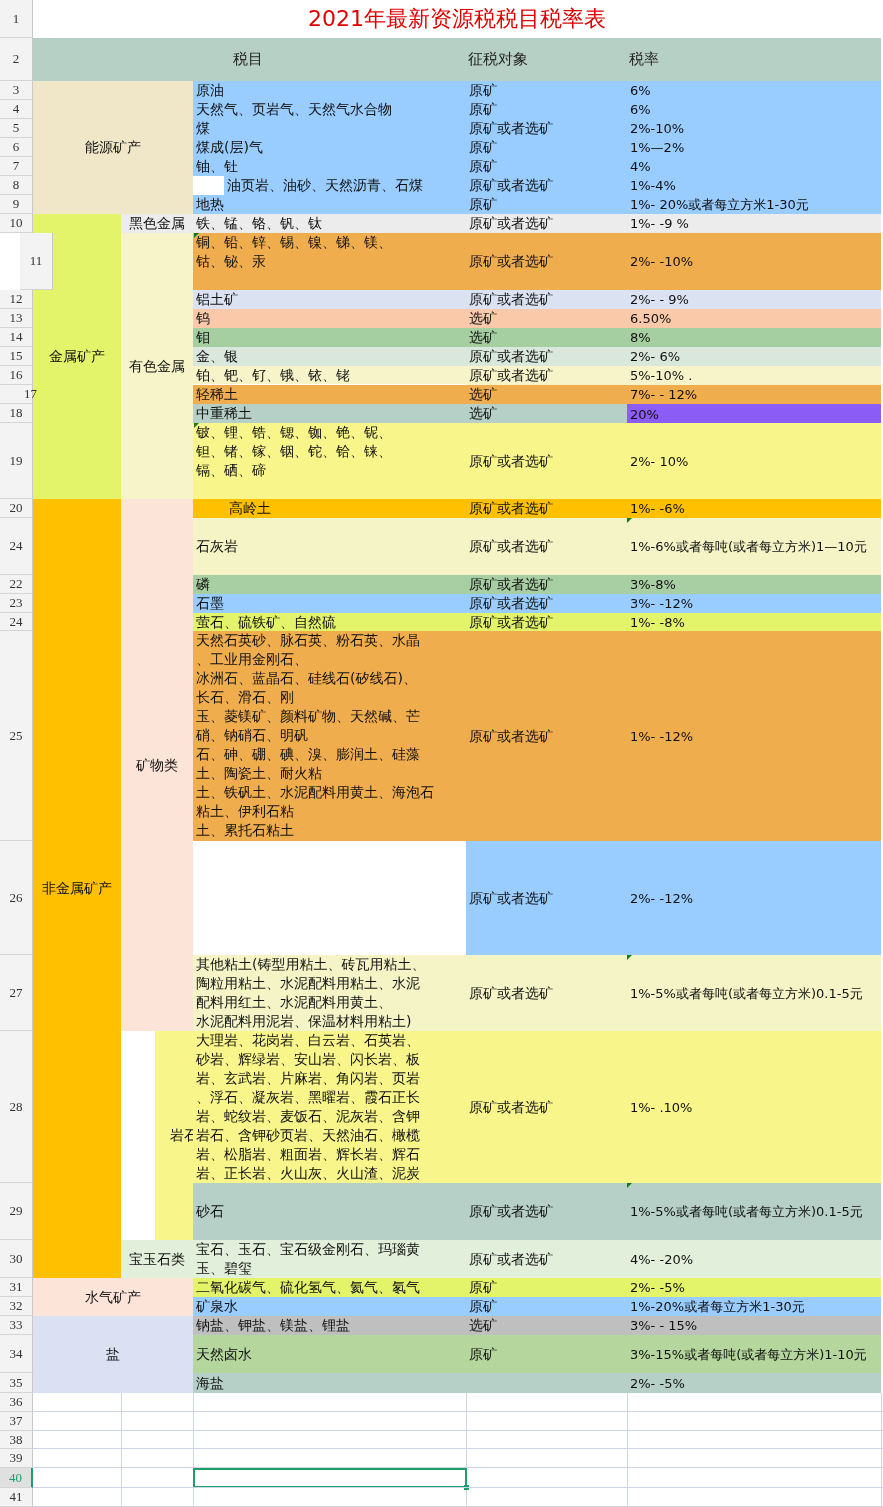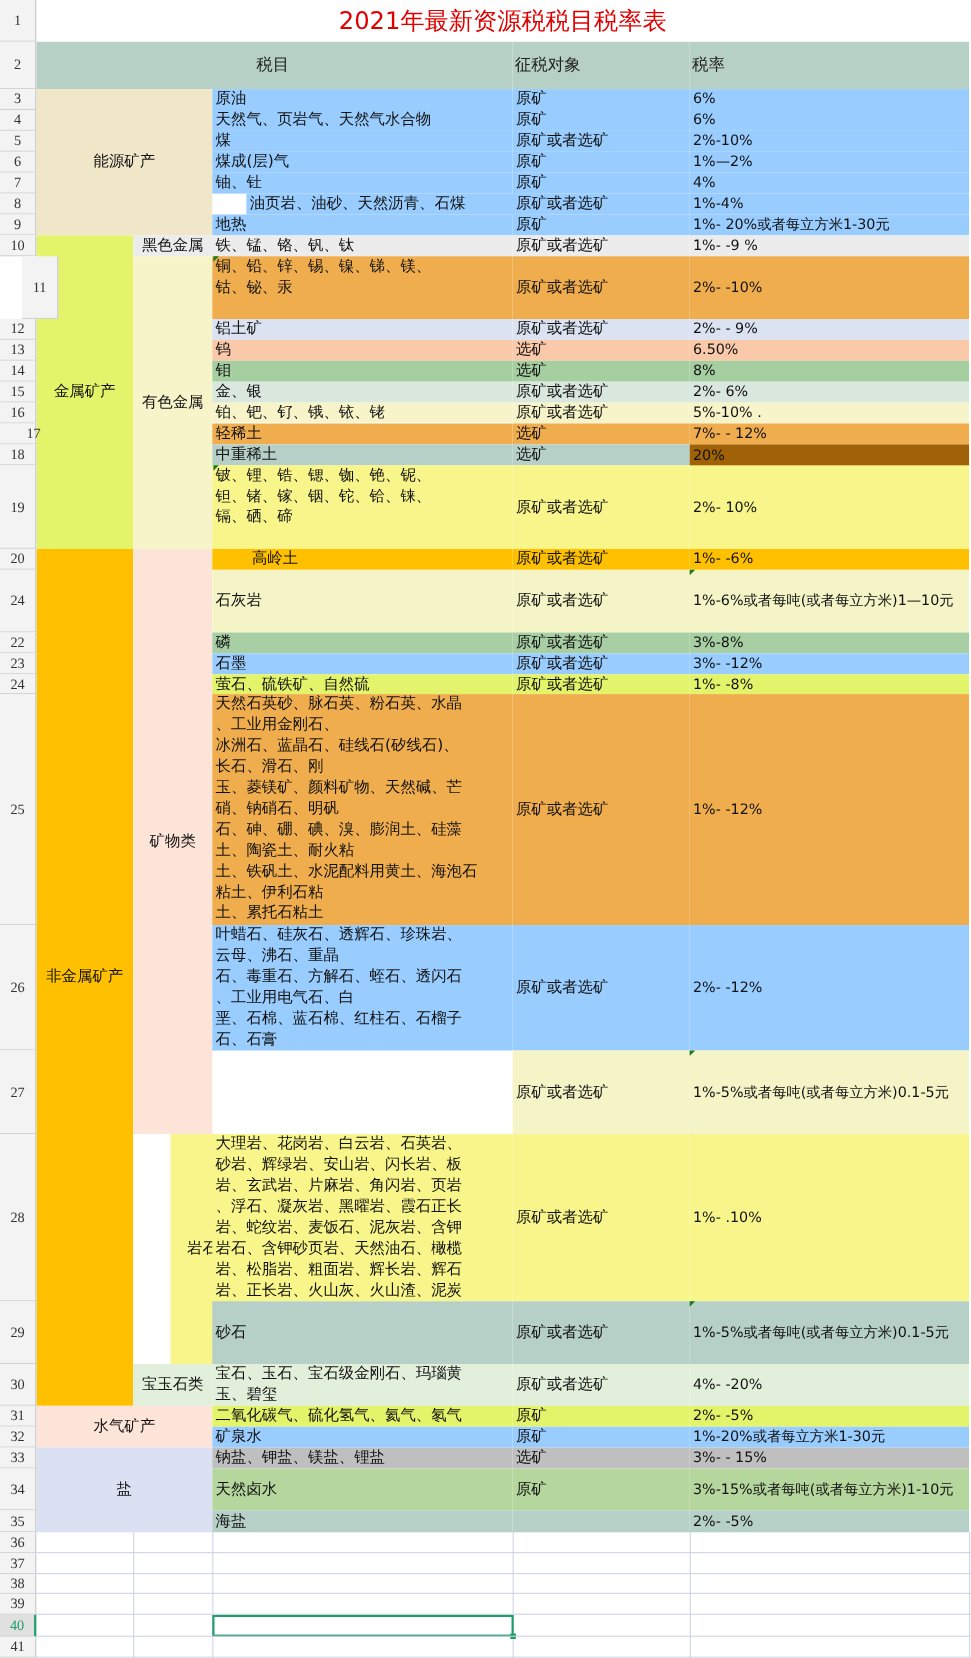--- a/index.html
+++ b/index.html
@@ -97,21 +97,21 @@
     <div class="cell vmid pad " style="left: 466px; top: 347px; width: 161px; height: 19px; background: rgb(217, 231, 221);"><span>原矿或者选矿</span></div>
     <div class="cell vmid pad rate" style="left: 627px; top: 347px; width: 254px; height: 19px; background: rgb(217, 231, 221);"><span>2%- 6%</span></div>
     <div class="cell vmid pad " style="left: 193px; top: 366px; width: 273px; height: 18px; background: rgb(246, 244, 200);"><span>铂、钯、钌、锇、铱、铑</span></div>
     <div class="cell vmid pad " style="left: 466px; top: 366px; width: 161px; height: 19px; background: rgb(246, 244, 200);"><span>原矿或者选矿</span></div>
     <div class="cell vmid pad rate" style="left: 627px; top: 366px; width: 254px; height: 19px; background: rgb(246, 244, 200);"><span>5%-10% .</span></div>
     <div class="cell vmid pad " style="left: 193px; top: 385px; width: 273px; height: 19px; background: rgb(240, 173, 78);"><span>轻稀土</span></div>
     <div class="cell vmid pad " style="left: 466px; top: 385px; width: 161px; height: 19px; background: rgb(240, 173, 78);"><span>选矿</span></div>
     <div class="cell vmid pad rate" style="left: 627px; top: 385px; width: 254px; height: 19px; background: rgb(240, 173, 78);"><span>7%- - 12%</span></div>
     <div class="cell vmid pad " style="left: 193px; top: 404px; width: 273px; height: 19px; background: rgb(182, 208, 200);"><span>中重稀土</span></div>
     <div class="cell vmid pad " style="left: 466px; top: 404px; width: 161px; height: 19px; background: rgb(182, 208, 200);"><span>选矿</span></div>
-    <div class="cell vmid pad rate" style="left: 627px; top: 404px; width: 254px; height: 20px; background: #a16207;"><span>20%</span></div>
+    <div class="cell vmid pad rate" style="left: 627px; top: 404px; width: 254px; height: 20px; background: #8b5cf6;"><span>20%</span></div>
     <div class="cell vmid pad " style="left: 193px; top: 423px; width: 273px; height: 76px; background: rgb(248, 245, 138); align-items: flex-start;"><span>铍、锂、锆、锶、铷、铯、铌、
 钽、锗、镓、铟、铊、铪、铼、
 镉、硒、碲</span></div>
     <div class="cell vmid pad " style="left: 466px; top: 423px; width: 161px; height: 76px; background: rgb(248, 245, 138);"><span>原矿或者选矿</span></div>
     <div class="cell vmid pad rate" style="left: 627px; top: 423px; width: 254px; height: 76px; background: rgb(248, 245, 138);"><span>2%- 10%</span></div>
     <div class="tri" style="left: 194px; top: 423px;"></div>
     <div class="cell vmid pad " style="left: 193px; top: 499px; width: 273px; height: 19px; background: rgb(255, 192, 0); padding-left: 36px;"><span>高岭土</span></div>
     <div class="cell vmid pad " style="left: 466px; top: 499px; width: 161px; height: 19px; background: rgb(255, 192, 0);"><span>原矿或者选矿</span></div>
     <div class="cell vmid pad rate" style="left: 627px; top: 499px; width: 254px; height: 19px; background: rgb(255, 192, 0);"><span>1%- -6%</span></div>
     <div class="cell vmid pad " style="left: 193px; top: 518px; width: 273px; height: 57px; background: rgb(244, 244, 198);"><span>石灰岩</span></div>
@@ -133,28 +133,26 @@
 长石、滑石、刚
 玉、菱镁矿、颜料矿物、天然碱、芒
 硝、钠硝石、明矾
 石、砷、硼、碘、溴、膨润土、硅藻
 土、陶瓷土、耐火粘
 土、铁矾土、水泥配料用黄土、海泡石
 粘土、伊利石粘
 土、累托石粘土</span></div>
     <div class="cell vmid pad " style="left: 466px; top: 631px; width: 161px; height: 210px; background: rgb(240, 173, 78);"><span>原矿或者选矿</span></div>
     <div class="cell vmid pad rate" style="left: 627px; top: 631px; width: 254px; height: 210px; background: rgb(240, 173, 78);"><span>1%- -12%</span></div>
-    <div class="cell vmid pad " style="left: 193px; top: 841px; width: 273px; height: 114px; background: rgb(153, 204, 255); align-items: flex-start;"><span>叶蜡石、硅灰石、透辉石、珍珠岩、
-云母、沸石、重晶
-石、毒重石、方解石、蛭石、透闪石
-、工业用电气石、白
-垩、石棉、蓝石棉、红柱石、石榴子
-石、石膏</span></div>
     <div class="cell vmid pad " style="left: 466px; top: 841px; width: 161px; height: 114px; background: rgb(153, 204, 255);"><span>原矿或者选矿</span></div>
     <div class="cell vmid pad rate" style="left: 627px; top: 841px; width: 254px; height: 114px; background: rgb(153, 204, 255);"><span>2%- -12%</span></div>
+    <div class="cell vmid pad " style="left: 193px; top: 955px; width: 273px; height: 76px; background: rgb(244, 244, 198); align-items: flex-start;"><span>其他粘土(铸型用粘土、砖瓦用粘土、
+陶粒用粘土、水泥配料用粘土、水泥
+配料用红土、水泥配料用黄土、
+水泥配料用泥岩、保温材料用粘土)</span></div>
     <div class="cell vmid pad " style="left: 466px; top: 955px; width: 161px; height: 76px; background: rgb(244, 244, 198);"><span>原矿或者选矿</span></div>
     <div class="cell vmid pad rate" style="left: 627px; top: 955px; width: 254px; height: 76px; background: rgb(244, 244, 198);"><span>1%-5%或者每吨(或者每立方米)0.1-5元</span></div>
     <div class="tri" style="left: 627px; top: 955px;"></div>
     <div class="cell vmid pad " style="left: 193px; top: 1031px; width: 273px; height: 152px; background: rgb(248, 245, 138); align-items: flex-start;"><span>大理岩、花岗岩、白云岩、石英岩、
 砂岩、辉绿岩、安山岩、闪长岩、板
 岩、玄武岩、片麻岩、角闪岩、页岩
 、浮石、凝灰岩、黑曜岩、霞石正长
 岩、蛇纹岩、麦饭石、泥灰岩、含钾
 岩石、含钾砂页岩、天然油石、橄榄
 岩、松脂岩、粗面岩、辉长岩、辉石

